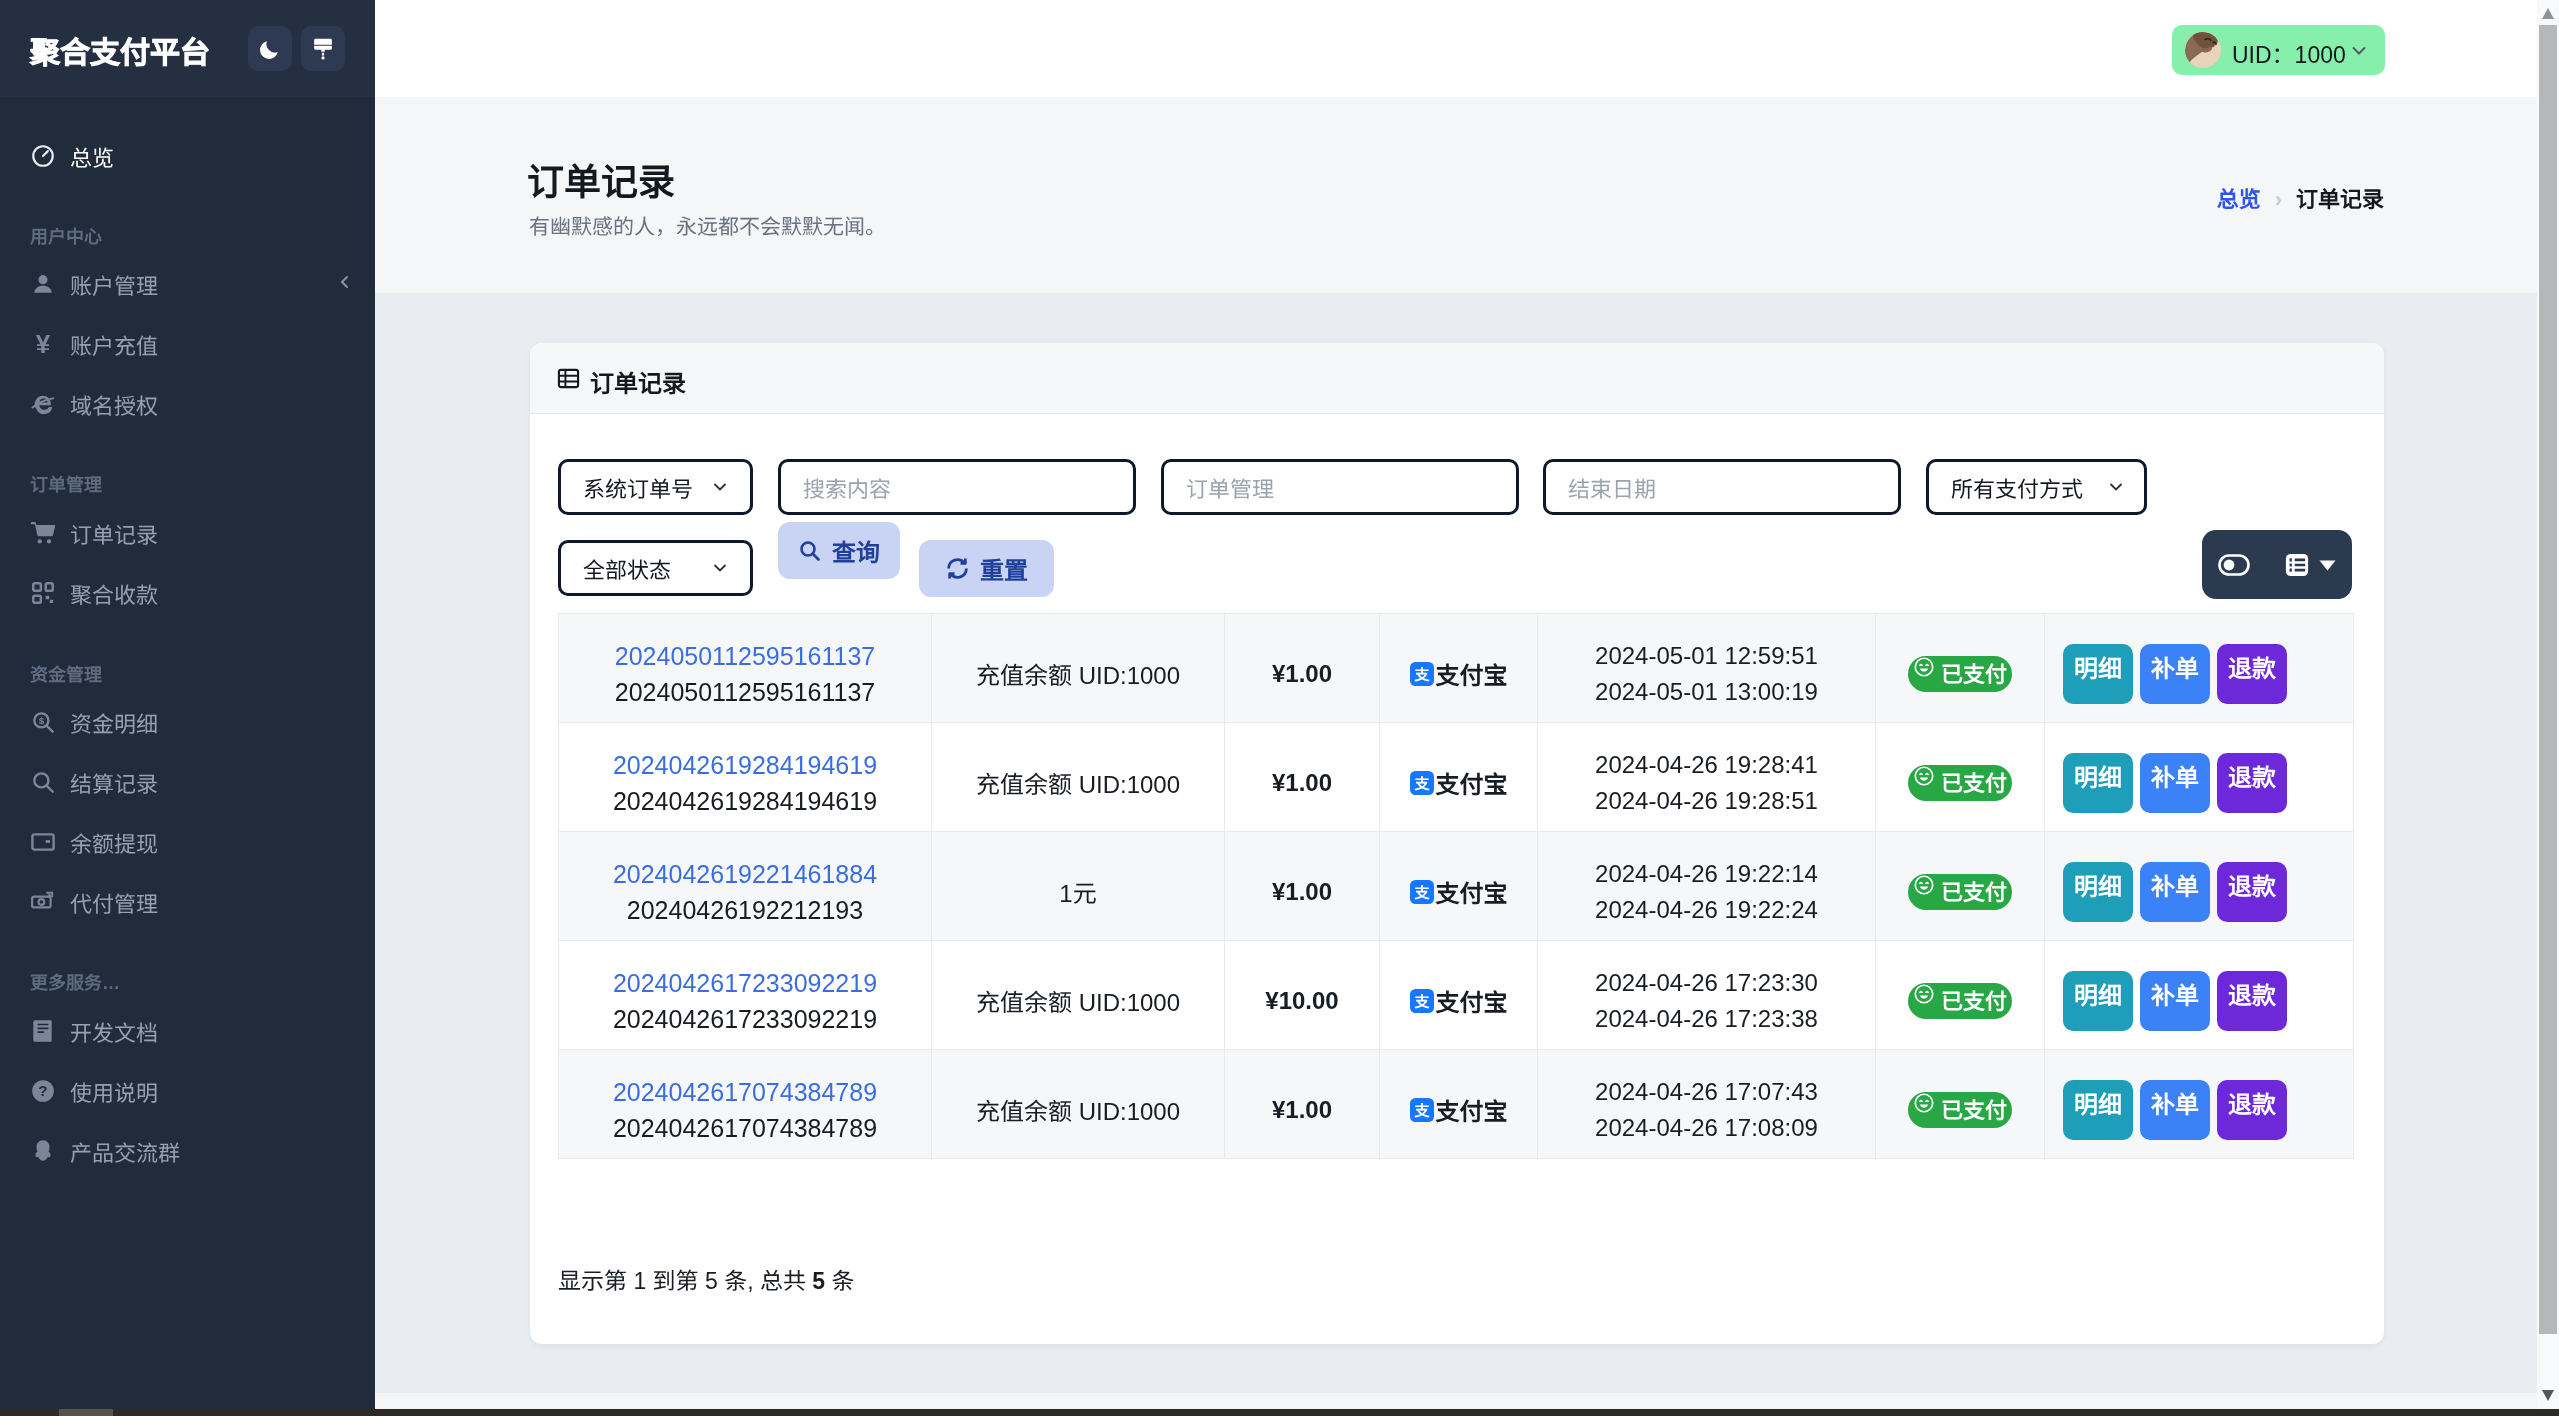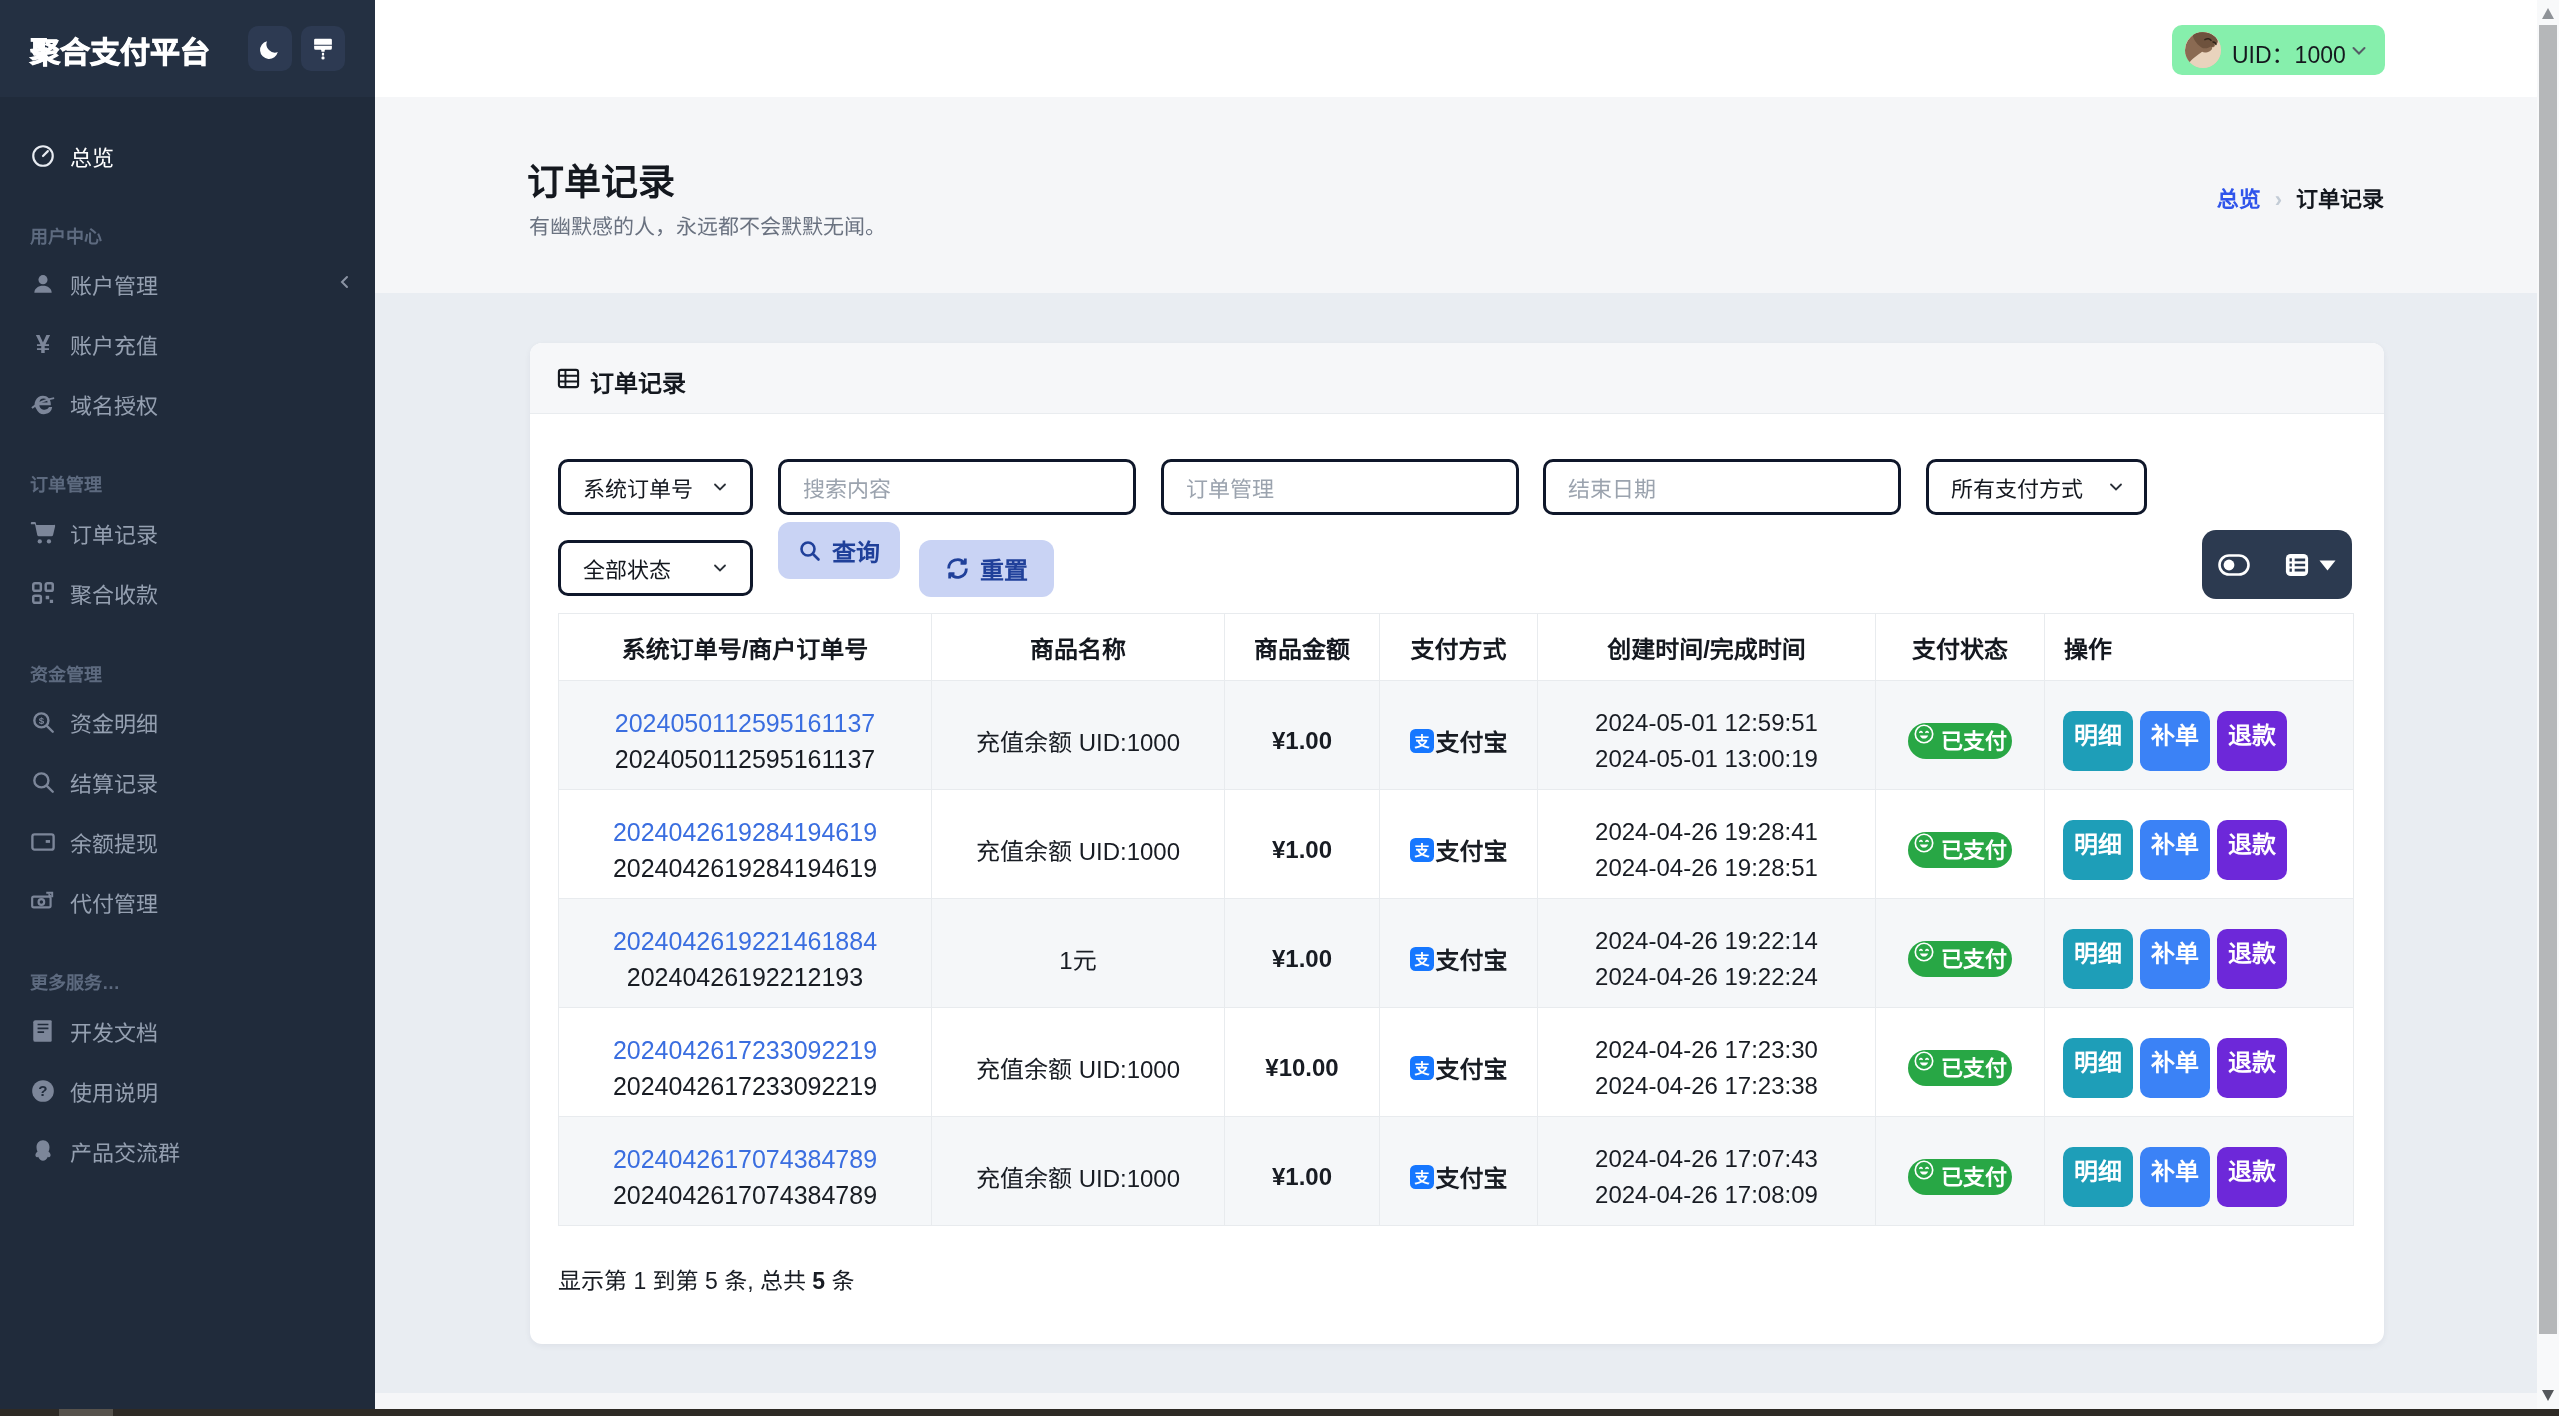--- a/index.html
+++ b/index.html
@@ -304,29 +304,20 @@
         <colgroup>
           <col style="width:373px">
           <col style="width:293px">
           <col style="width:155px">
           <col style="width:158px">
           <col style="width:338px">
           <col style="width:169px">
           <col style="width:309px">
         </colgroup>
         <tbody>
-          <tr>
-            <th>系统订单号/商户订单号</th>
-            <th>商品名称</th>
-            <th>商品金额</th>
-            <th>支付方式</th>
-            <th>创建时间/完成时间</th>
-            <th>支付状态</th>
-            <th style="text-align:left; padding-left:19px;">操作</th>
-          </tr>
         <tr class="odd">
           <td class="tl2 c1"><span class="lnk">2024050112595161137</span><br>2024050112595161137</td>
           <td>充值余额 UID:1000</td>
             <td class="money">¥1.00</td>
             <td><span style="display:inline-flex; align-items:center; vertical-align:middle;">
                 <svg width="24" height="24" viewBox="0 0 24 24" style="margin-right:2px;">
                   <rect width="24" height="24" rx="5.5" fill="#1677ff"></rect>
                   <text x="12" y="17.5" font-size="15" font-weight="bold" fill="#fff" text-anchor="middle" font-family="sans-serif">支</text>
                 </svg>
                 <b>支付宝</b>

